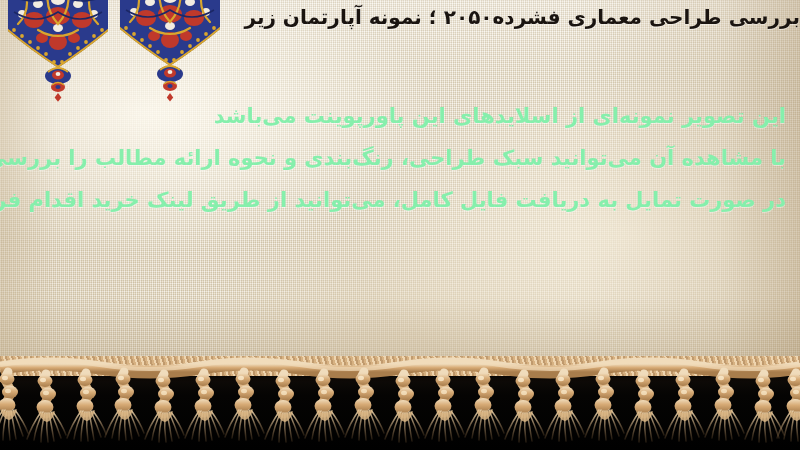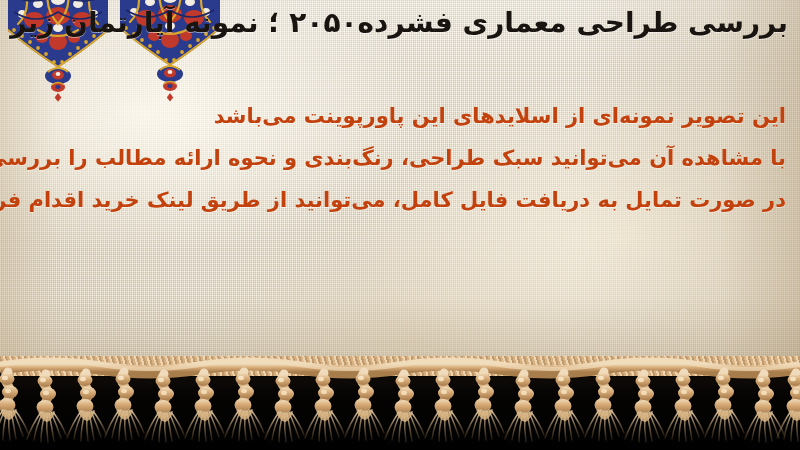--- a/index.html
+++ b/index.html
@@ -50,32 +50,32 @@
 
   
   .ornaments{position:absolute;left:0;top:-6px;width:240px;height:112px;}
   .orn{position:absolute;top:0;width:100px;height:108px;}
   .orn.a{left:8px;}
   .orn.b{left:120px;}
   .orn svg{display:block;width:100%;height:100%;}
 
   
   .title-block{
-    position:absolute;top:4px;right:12px;width:530px;
+    position:absolute;top:4px;right:0;width:530px;
     text-align:right;direction:rtl;
-    font-size:28px;line-height:1.38;font-weight:700;color:#1a1410;
+    font-size:20px;line-height:1.38;font-weight:700;color:#1a1410;
     letter-spacing:0px;
     text-shadow:0 1px 0 rgba(255,255,255,.45);
   }
   .title-block .ln{display:block;white-space:nowrap;}
   .title-block .ln2{margin-top:-1px;}
 
   .body-block{
     position:absolute;top:106px;right:14px;width:772px;
-    text-align:right;direction:rtl;color:#c2410c;
+    text-align:right;direction:rtl;color:#86efac;
   }
   .body-block .bl{
     display:block;white-space:nowrap;font-weight:700;
     text-shadow:0 1px 0 rgba(255,255,255,.4);
   }
   .bl.l1{font-size:21px;line-height:1;margin-bottom:21px;}
   .bl.l2{font-size:21px;line-height:1;margin-bottom:21px;}
   .bl.l3{font-size:21px;line-height:1;}
 
   

